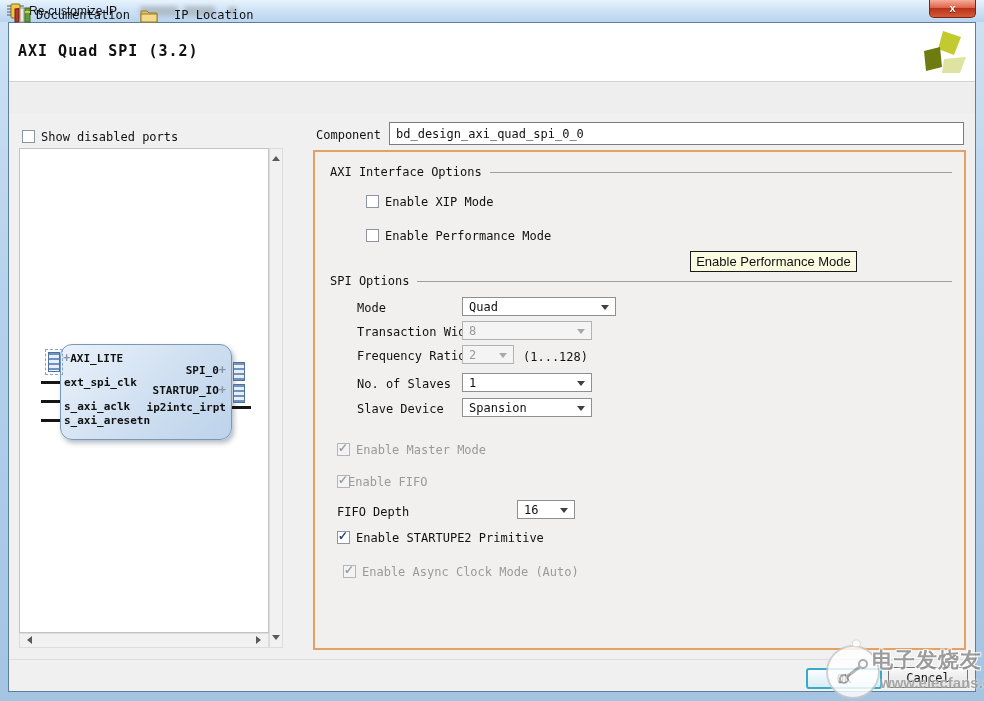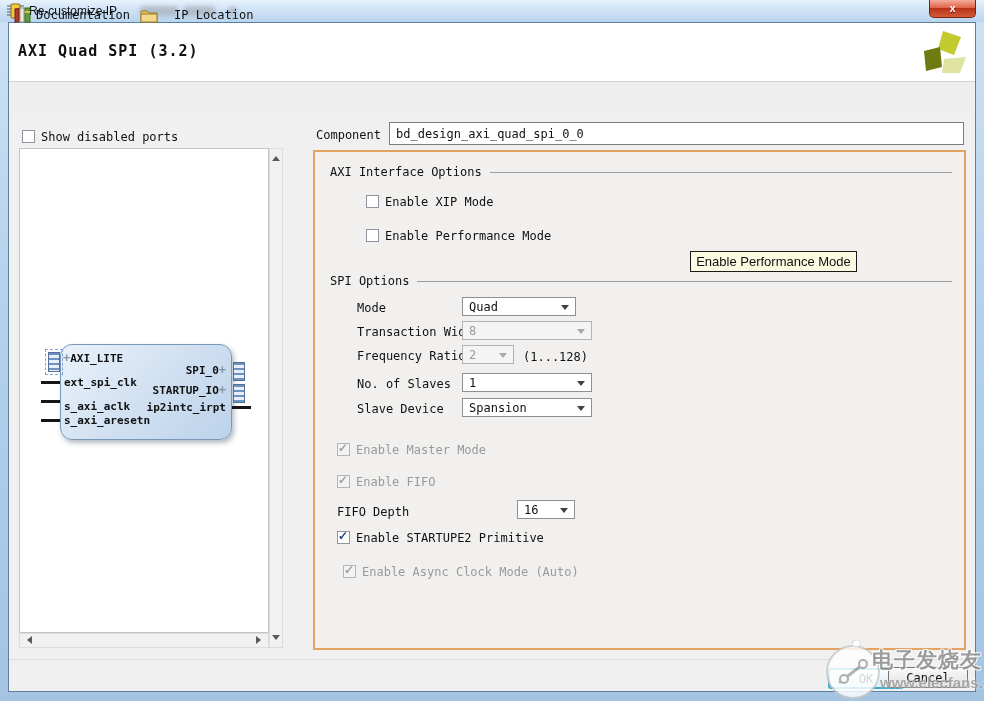--- a/index.html
+++ b/index.html
@@ -89,21 +89,21 @@
 
   .tooltip { position:absolute; left:690px; top:251px; width:167px; height:21px;
              background:#fbfbe1; border:1px solid #1a1a1a; font-size:13px; color:#111;
              display:flex; align-items:center; justify-content:center; white-space:nowrap; }
 
   
   .footer-line { position:absolute; left:9px; top:659px; width:966px; border-top:1px solid #dedede; }
   .btn { position:absolute; height:21px; border-radius:3px; font-size:12px; color:#111;
          display:flex; align-items:center; justify-content:center; cursor:pointer;
          font-family:"DejaVu Sans Mono",monospace; }
-  .btn.ok { left:828px; top:668px; width:76px; border:2px solid #38a9c6;
+  .btn.ok { left:806px; top:668px; width:76px; border:2px solid #38a9c6;
             background:linear-gradient(180deg,#fbfeff 0%,#e8f5fa 50%,#d8edf5 100%); }
   .btn.cancel { left:888px; top:667px; width:80px; border:1px solid #757575;
                 background:linear-gradient(180deg,#f9f9f9 0%,#ececec 50%,#dddddd 100%); }
 
   
   .wm { position:absolute; pointer-events:none; }
   .wm-brand { left:872px; top:646px; font-size:21px; font-weight:bold; color:#8e8e8e;
               letter-spacing:1px; white-space:nowrap;
               text-shadow:-1px -1px 0 #fff,1px -1px 0 #fff,-1px 1px 0 #fff,1px 1px 0 #fff; opacity:.85; }
   .wm-url { left:880px; top:674px; font-size:15px; font-weight:bold; color:#9c9c9c;
@@ -213,21 +213,21 @@
   <span class="lbl mono" style="position:absolute; left:385px; top:195px;">Enable XIP Mode</span>
   <span class="cb" style="left:366px; top:229px;"></span>
   <span class="lbl mono" style="position:absolute; left:385px; top:229px;">Enable Performance Mode</span>
 
   <div class="sect" style="left:330px; top:274px; width:622px;">
     <span class="stitle mono">SPI Options</span>
     <span class="line"></span>
   </div>
 
   <span class="lbl mono" style="position:absolute; left:357px; top:301px;">Mode</span>
-  <div class="combo" style="left:462px; top:297px; width:114px;">
+  <div class="combo" style="left:462px; top:297px; width:154px;">
     <span class="val">Quad</span>
       <span class="arr"></span>
   </div>
 
   <span class="lbl mono" style="position:absolute; left:357px; top:325px;">Transaction Width</span>
   <div class="combo disabled" style="left:462px; top:321px; width:130px;">
     <span class="val">8</span>
       <span class="arr"></span>
   </div>
 
@@ -247,21 +247,21 @@
   <span class="lbl mono" style="position:absolute; left:357px; top:402px;">Slave Device</span>
   <div class="combo" style="left:462px; top:398px; width:130px;">
     <span class="val">Spansion</span>
       <span class="arr"></span>
   </div>
 
   <span class="cb checked disabled" style="left:337px; top:443px;"></span>
   <span class="lbl mono gray" style="position:absolute; left:356px; top:443px;">Enable Master Mode</span>
 
   <span class="cb checked disabled" style="left:337px; top:475px;"></span>
-  <span class="lbl mono gray" style="position:absolute; left:356px; top:475px;">Enable FIFO</span>
+  <span class="lbl mono gray" style="position:absolute; left:348px; top:475px;">Enable FIFO</span>
 
   <span class="lbl mono" style="position:absolute; left:337px; top:505px;">FIFO Depth</span>
   <div class="combo" style="left:517px; top:500px; width:58px;">
     <span class="val">16</span>
       <span class="arr"></span>
   </div>
 
   <span class="cb checked" style="left:337px; top:531px;"></span>
   <span class="lbl mono" style="position:absolute; left:356px; top:531px;">Enable STARTUPE2 Primitive</span>
 

